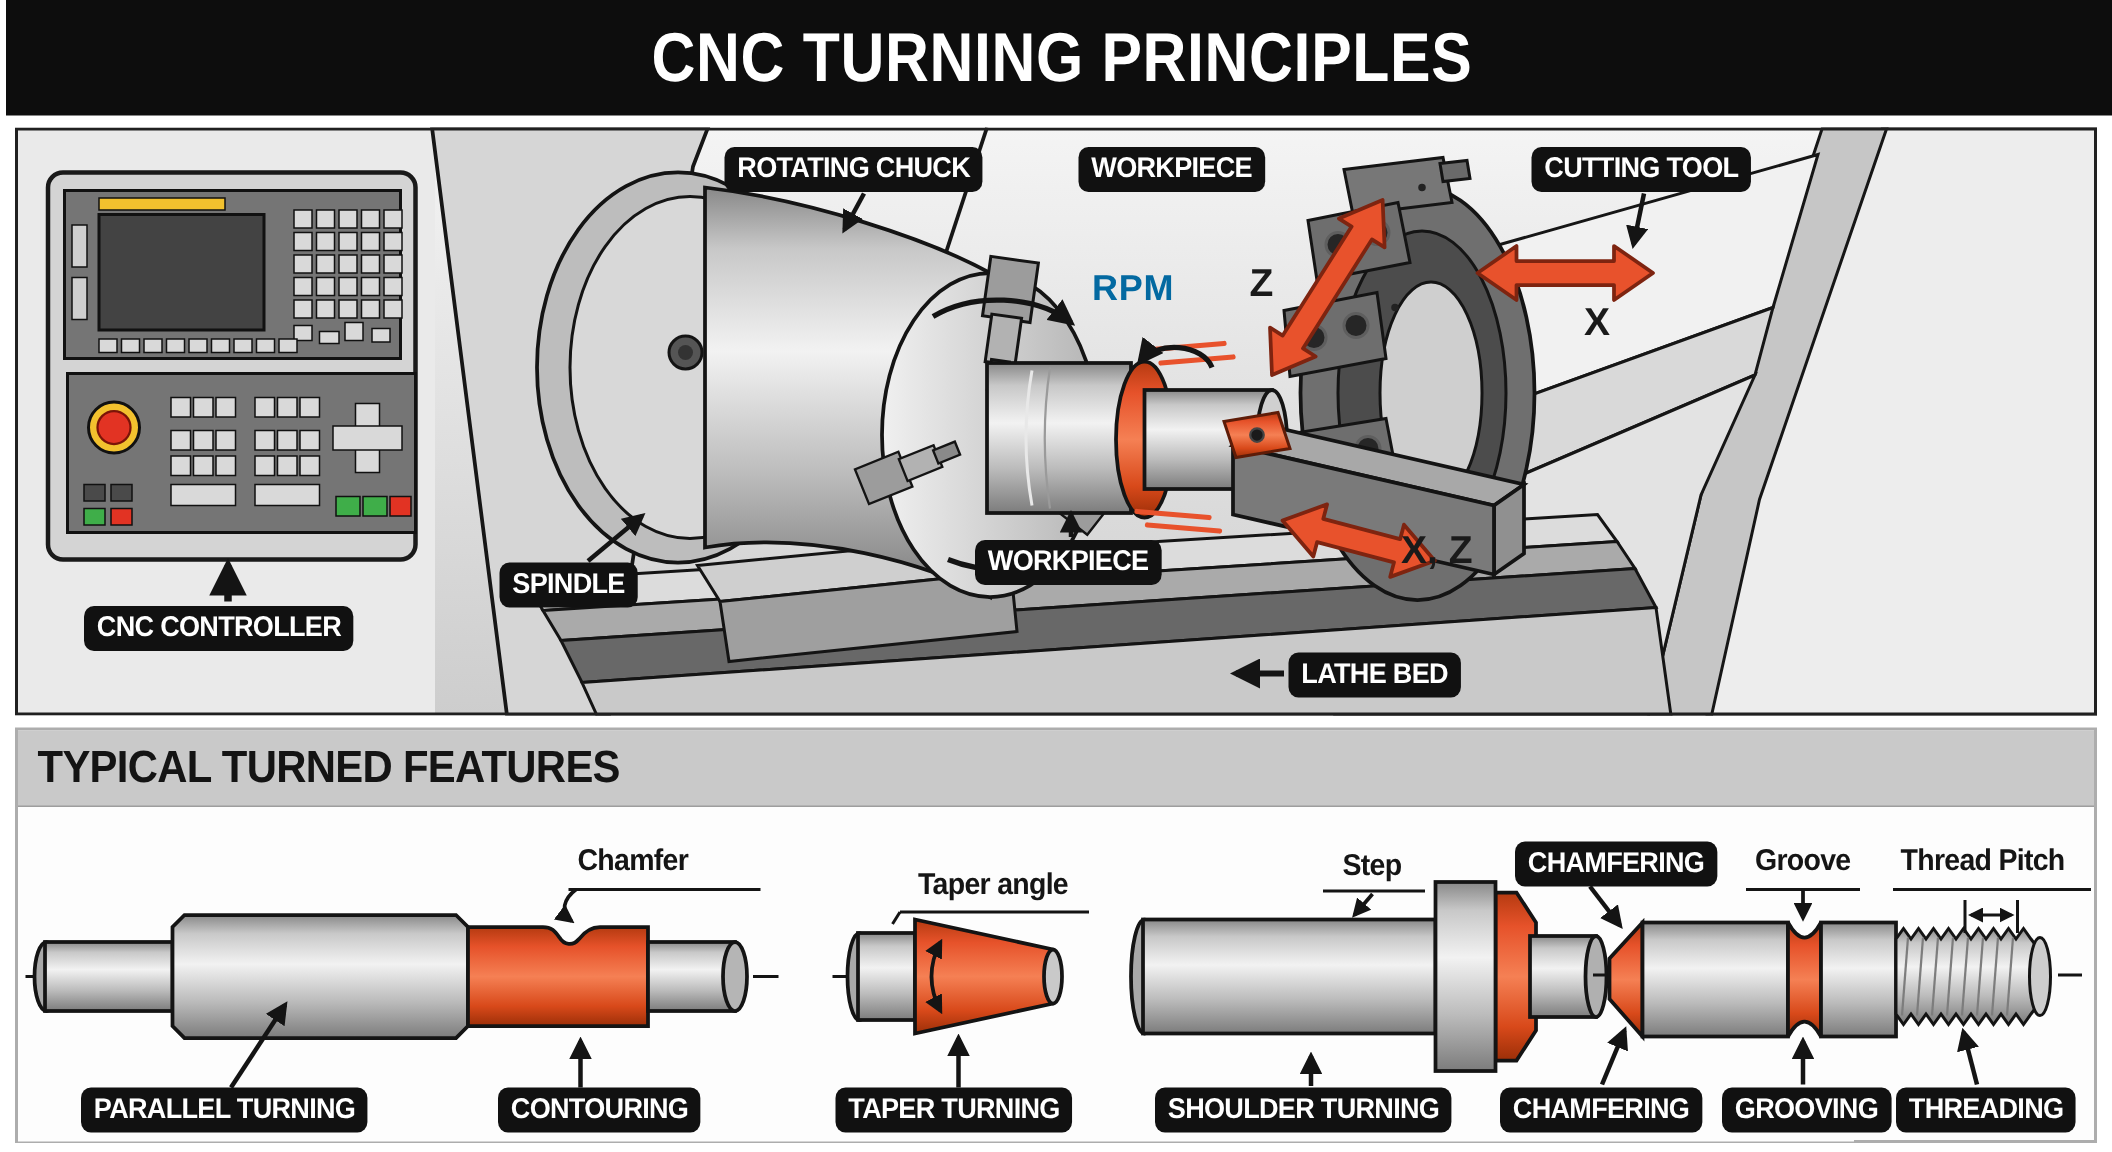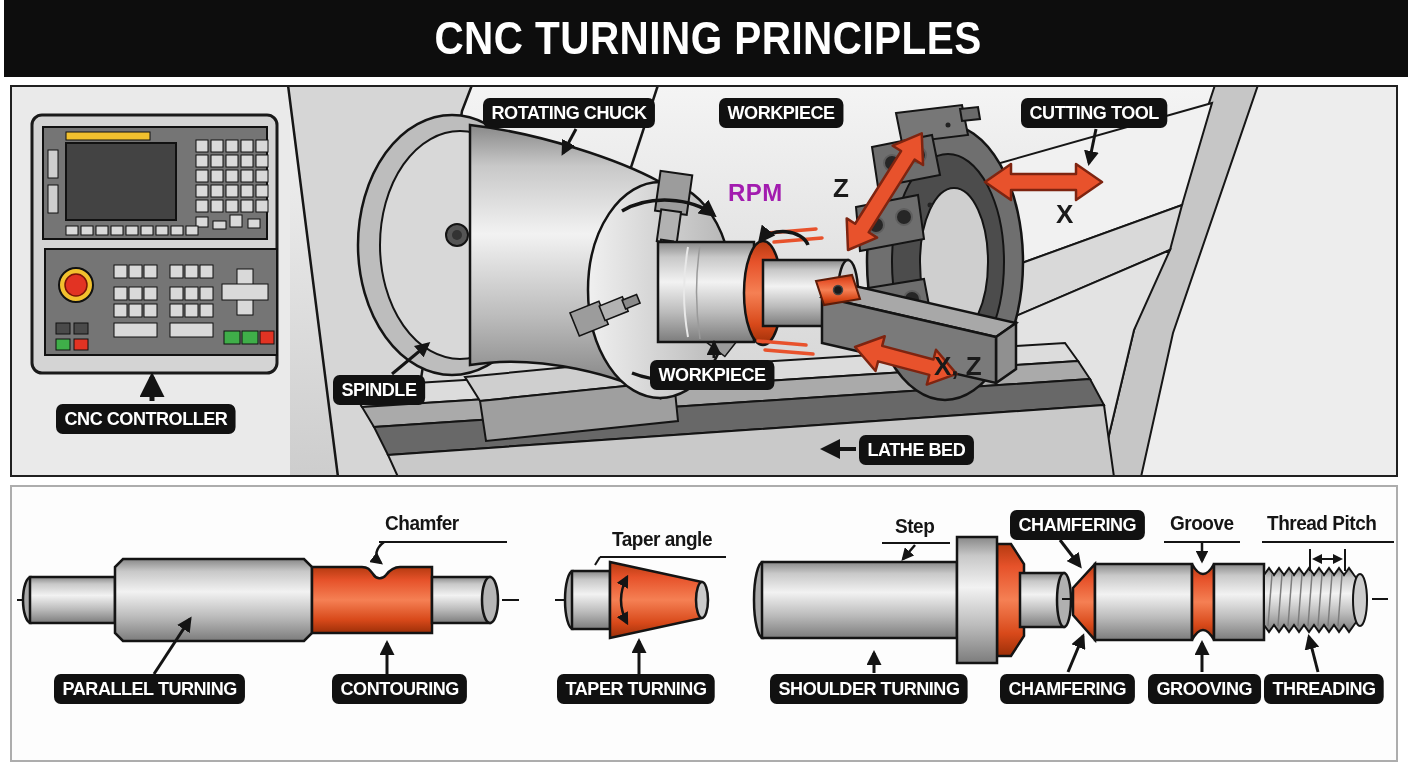--- a/index.html
+++ b/index.html
@@ -8,21 +8,21 @@
   .title-bar h1{margin:0;width:100%;text-align:center;line-height:77px;color:#ffffff;
     font-size:46px;font-weight:bold;letter-spacing:.5px;transform:scaleX(.88);}
   .machine-panel{position:absolute;left:10px;top:85px;width:1236px;height:392px;}
   .machine-panel svg{position:absolute;left:0;top:0;}
   .pill{position:absolute;background:#111111;color:#ffffff;font-weight:bold;font-size:19px;
     line-height:1;padding:5px 9px 6px;border-radius:7px;white-space:nowrap;letter-spacing:-.5px;
     transform:scaleX(.95);transform-origin:left center;}
   .annot{position:absolute;color:#151515;font-weight:bold;font-size:20px;white-space:nowrap;
     letter-spacing:-.5px;transform:scaleX(.95);transform-origin:left center;}
   .axis{position:absolute;color:#1a1a1a;font-weight:bold;font-size:26px;white-space:nowrap;}
-  .rpm{position:absolute;color:#a21caf;font-weight:bold;font-size:24px;letter-spacing:.5px;}
+  .rpm{position:absolute;color:#0369a1;font-weight:bold;font-size:24px;letter-spacing:.5px;}
   .features-panel{position:absolute;left:10px;top:485px;width:1388px;height:277px;
     border:2px solid #adadad;box-sizing:border-box;background:#fdfdfd;}
   .features-header{height:50px;background:#c9c9c9;border-bottom:1px solid #9e9e9e;}
   .features-header h2{margin:0;display:inline-block;padding-left:14px;line-height:50px;
     color:#141414;font-size:30px;font-weight:bold;letter-spacing:-.5px;
     transform:scaleX(.93);transform-origin:left center;}
   .features-body{position:relative;width:1224px;height:223px;background:#fdfdfd;}
   .features-body svg{position:absolute;left:0;top:0;}
 </style>
 </head>
@@ -282,20 +282,23 @@
   <div class="pill" style="left:46px;top:319px">CNC CONTROLLER</div>
   <div class="pill" style="left:849px;top:350px">LATHE BED</div>
 
   <span class="rpm" style="left:718px;top:94px">RPM</span>
   <span class="axis" style="left:823px;top:88px">Z</span>
   <span class="axis" style="left:1046px;top:114px">X</span>
   <span class="axis" style="left:924px;top:266px">X, Z</span>
 </section>
 
 <section class="features-panel">
+  <div class="features-header">
+    <h2>TYPICAL TURNED FEATURES</h2>
+  </div>
   <div class="features-body">
   <svg width="1384" height="223" viewBox="0 0 1384 223">
     <defs>
       <linearGradient id="mg2" x1="0" y1="0" x2="0" y2="1">
         <stop offset="0" stop-color="#888888"></stop>
             <stop offset=".15" stop-color="#c8c8c8"></stop>
         <stop offset=".4" stop-color="#f2f2f2"></stop>
             <stop offset=".7" stop-color="#bcbcbc"></stop>
         <stop offset="1" stop-color="#7c7c7c"></stop>
       </linearGradient>

